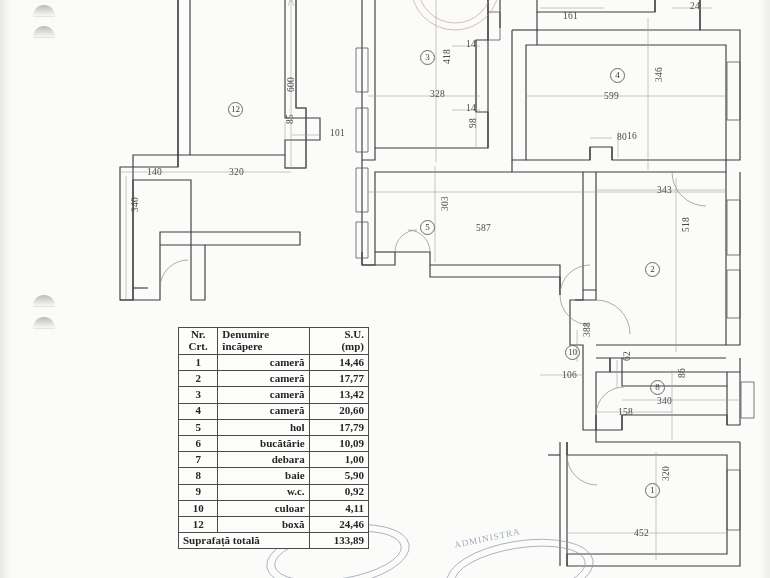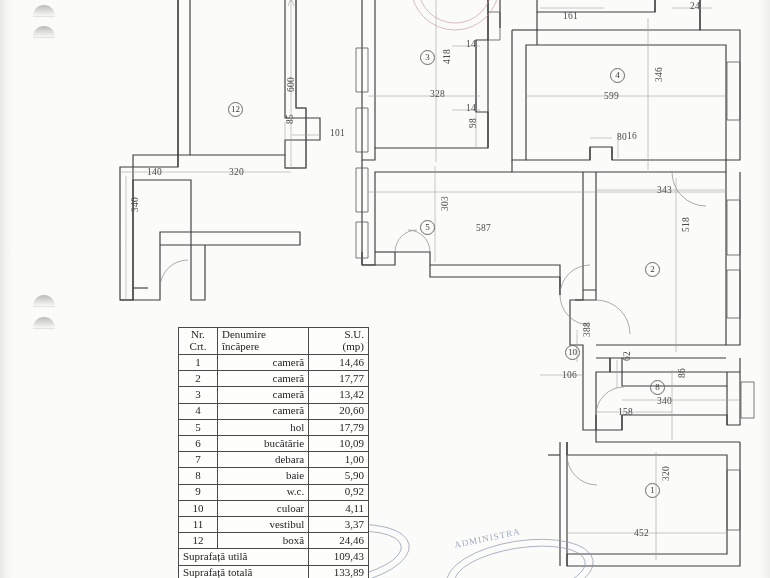--- a/index.html
+++ b/index.html
@@ -113,21 +113,21 @@
     border-collapse: collapse;
     font-family: "Liberation Serif", serif;
     font-size: 11px;
     color: #252525;
     background: #fdfdfc;
   }
   #room-table td, #room-table th {
     border: 0.9px solid #4a4a4a;
     padding: 0px 4px;
     height: 15.2px;
-    font-weight: normal;
+    font-weight: bold;
     line-height: 1.05;
   }
   #room-table .c-nr   { width: 34px; text-align: center; }
   #room-table .c-name { width: 94px; text-align: right; }
   #room-table .c-su   { width: 57px; text-align: right; }
   #room-table thead td {
     text-align: center;
     height: auto;
     padding: 1px 4px 2px 4px;
     vertical-align: top;
@@ -394,33 +394,24 @@
           <td class="c-nr">9</td>
           <td class="c-name">w.c.</td>
           <td class="c-su">0,92</td>
         </tr>
         <tr>
           <td class="c-nr">10</td>
           <td class="c-name">culoar</td>
           <td class="c-su">4,11</td>
         </tr>
         <tr>
-          <td class="c-nr">11</td>
-          <td class="c-name">vestibul</td>
-          <td class="c-su">3,37</td>
-        </tr>
-        <tr>
           <td class="c-nr">12</td>
           <td class="c-name">boxă</td>
           <td class="c-su">24,46</td>
         </tr>
         <tr class="total">
-          <td colspan="2">Suprafață utilă</td>
-          <td class="c-su">109,43</td>
-        </tr>
-        <tr class="total">
           <td colspan="2">Suprafață totală</td>
           <td class="c-su">133,89</td>
         </tr>
       </tbody>
   </table>
 
 </div>
 
 </body></html>

